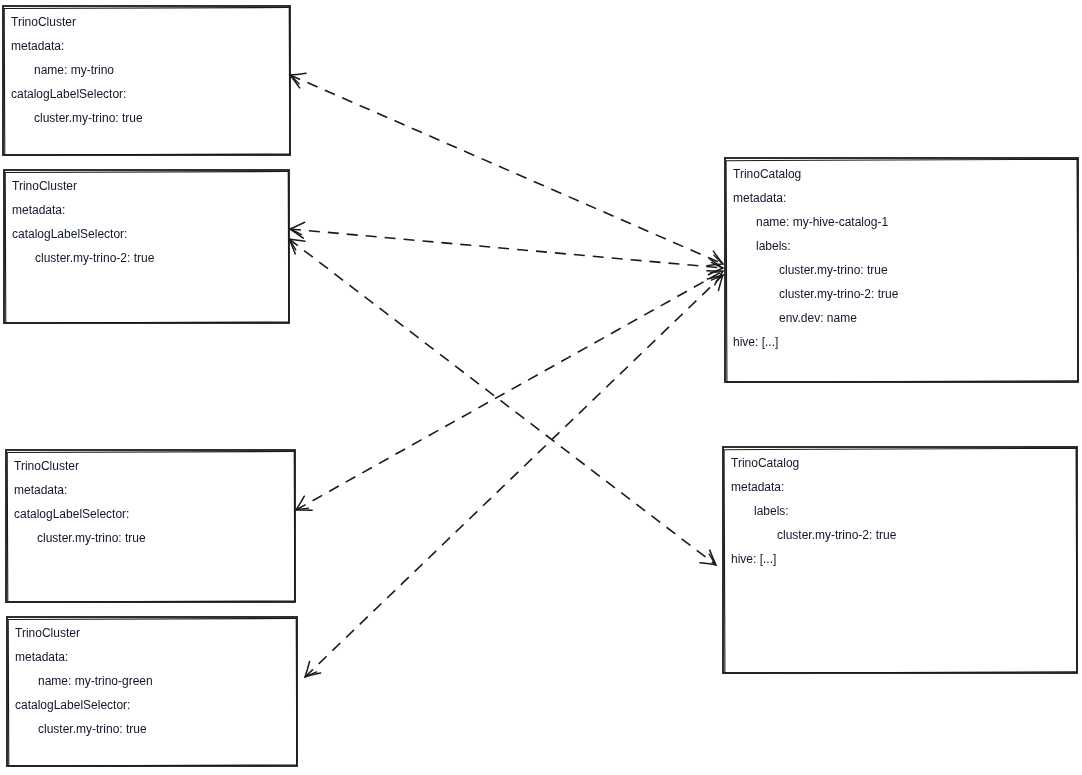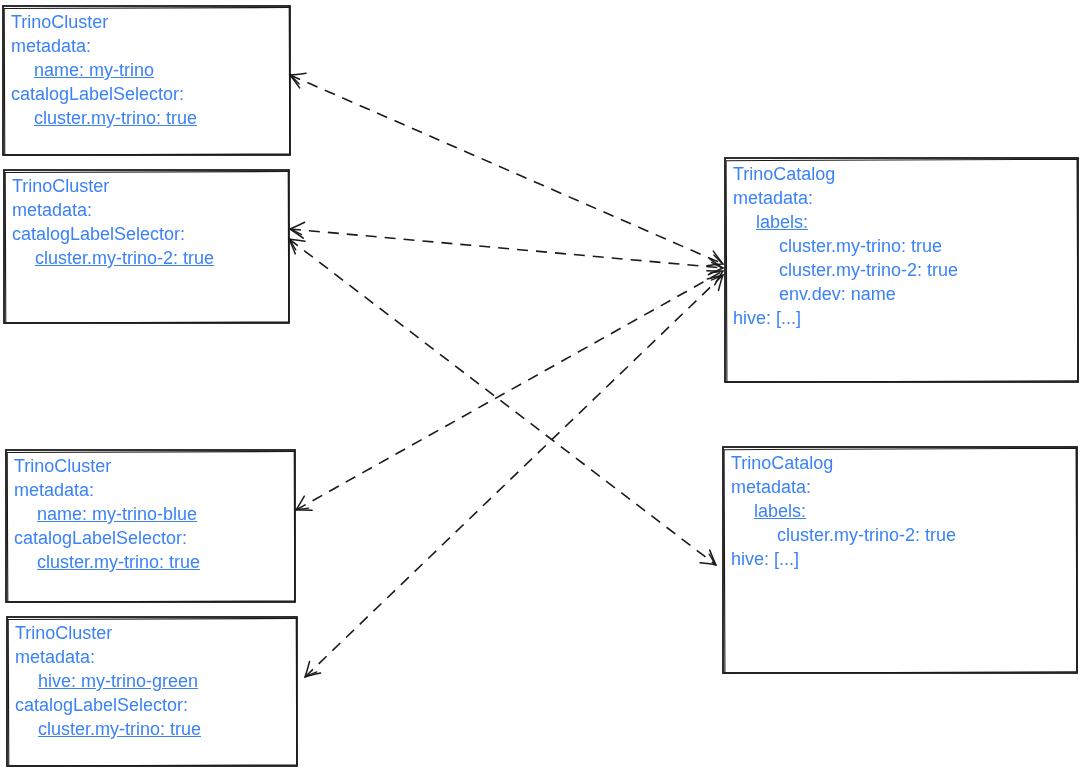--- a/index.html
+++ b/index.html
@@ -8,28 +8,28 @@
     width:1082px;height:775px;
     background:#ffffff;
     font-family:"Liberation Sans", sans-serif;
     overflow:hidden;
   }
   #wires{position:absolute;left:0;top:0;width:1082px;height:775px;}
   .node{
     position:absolute;
     box-sizing:border-box;
     padding:4px 1px 0 8px;
-    color:#3b82f6;
-    font-size:18px;
+    color:#0f172a;
+    font-size:12px;
     line-height:24px;
     white-space:nowrap;
   }
   .yaml-line{height:24px;}
   .ind-0{padding-left:0;}
-  .ind-1{padding-left:23px;text-decoration:underline;}
+  .ind-1{padding-left:23px;}
   .ind-2{padding-left:46px;}
 </style>
 </head>
 <body>
 
 <div class="canvas">
 
   <svg id="wires" viewBox="0 0 1082 775" xmlns="http://www.w3.org/2000/svg">
     <defs>
       <marker id="ah" markerUnits="userSpaceOnUse" markerWidth="34" markerHeight="26" viewBox="-17 -13 34 26" refX="0" refY="0" orient="auto-start-reverse">
@@ -71,36 +71,36 @@
   <div class="node" style="left: 4px; top: 170px; width: 285px; height: 153px;">
       <div class="yaml-line ind-0">TrinoCluster</div>
       <div class="yaml-line ind-0">metadata:</div>
       <div class="yaml-line ind-0">catalogLabelSelector:</div>
       <div class="yaml-line ind-1">cluster.my-trino-2: true</div>
     </div>
 
   <div class="node" style="left: 6px; top: 450px; width: 289px; height: 152px;">
       <div class="yaml-line ind-0">TrinoCluster</div>
       <div class="yaml-line ind-0">metadata:</div>
-      <div class="yaml-line ind-1">name: my-trino-blue</div>
       <div class="yaml-line ind-0">catalogLabelSelector:</div>
       <div class="yaml-line ind-1">cluster.my-trino: true</div>
     </div>
 
   <div class="node" style="left: 7px; top: 617px; width: 290px; height: 149px;">
       <div class="yaml-line ind-0">TrinoCluster</div>
       <div class="yaml-line ind-0">metadata:</div>
-      <div class="yaml-line ind-1">hive: my-trino-green</div>
+      <div class="yaml-line ind-1">name: my-trino-green</div>
       <div class="yaml-line ind-0">catalogLabelSelector:</div>
       <div class="yaml-line ind-1">cluster.my-trino: true</div>
     </div>
 
   <div class="node" style="left: 725px; top: 158px; width: 353px; height: 224px;">
       <div class="yaml-line ind-0">TrinoCatalog</div>
       <div class="yaml-line ind-0">metadata:</div>
+      <div class="yaml-line ind-1">name: my-hive-catalog-1</div>
       <div class="yaml-line ind-1">labels:</div>
       <div class="yaml-line ind-2">cluster.my-trino: true</div>
       <div class="yaml-line ind-2">cluster.my-trino-2: true</div>
       <div class="yaml-line ind-2">env.dev: name</div>
       <div class="yaml-line ind-0">hive: [...]</div>
     </div>
 
   <div class="node" style="left: 723px; top: 447px; width: 354px; height: 226px;">
       <div class="yaml-line ind-0">TrinoCatalog</div>
       <div class="yaml-line ind-0">metadata:</div>

